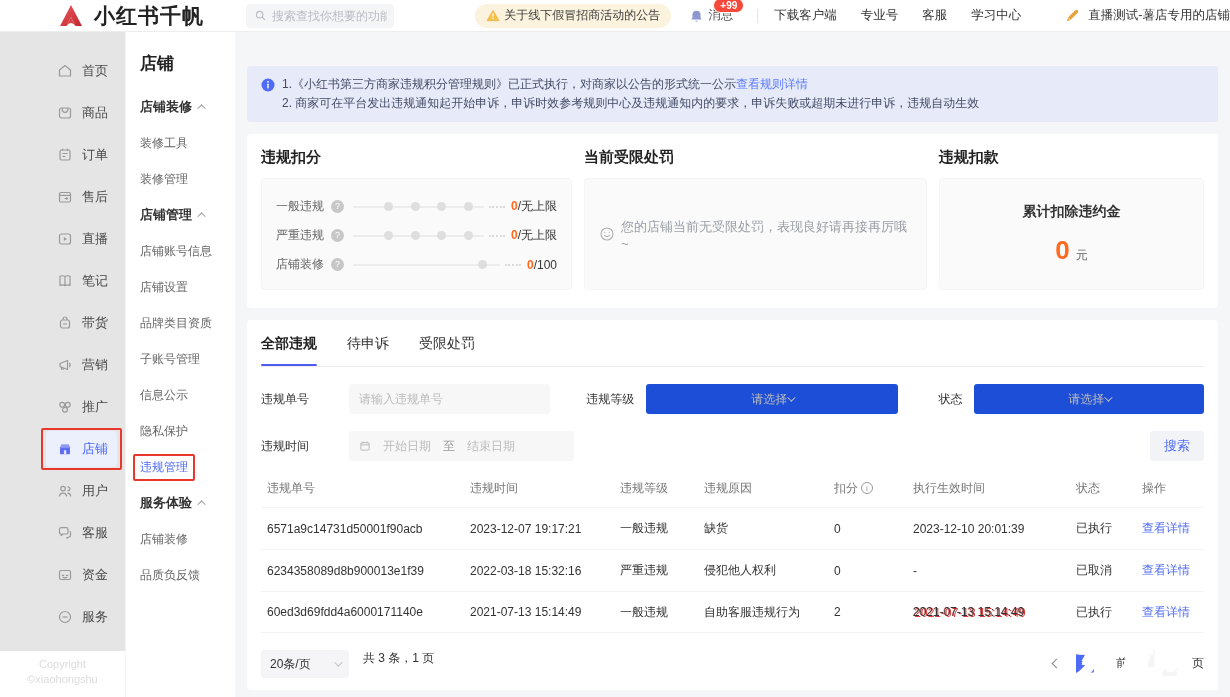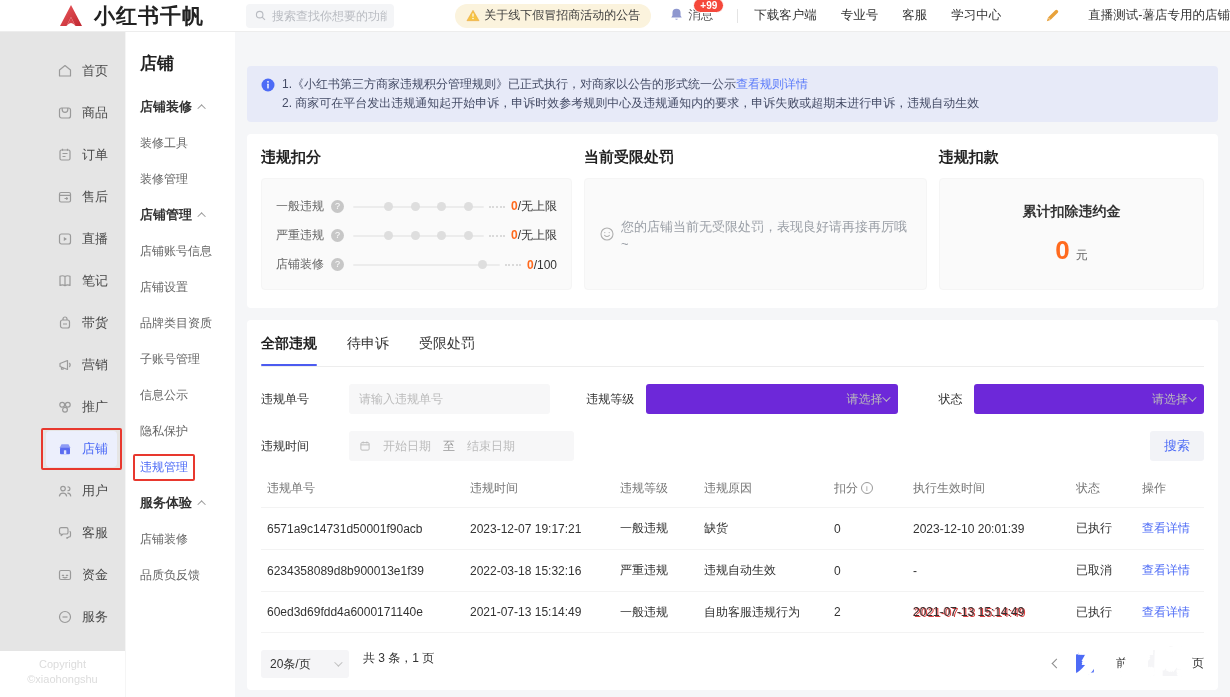--- a/index.html
+++ b/index.html
@@ -18,27 +18,27 @@
   .brand { font-size:21px; font-weight:bold; color:#222; margin-left:10px; letter-spacing:1px; }
   .h-search { margin-left:42px; width:148px; height:24px; background:#f4f5f7; border-radius:4px;
     display:flex; align-items:center; padding:0 8px; }
   .h-search input { border:none; outline:none; background:transparent; width:115px;
     font-size:12px; color:#333; font-family:inherit; margin-left:5px; }
   .h-search input::placeholder { color:#b9bcc2; }
   .h-right { margin-left:auto; display:flex; align-items:center; }
   .announce { display:flex; align-items:center; background:#fbf3dd; border-radius:13px;
     height:24px; padding:0 11px; font-size:12px; color:#3d3d3d; }
   .announce svg { margin-right:4px; }
-  .msg-wrap { position:relative; display:flex; align-items:flex-start; margin-left:18px; color:#555; }
+  .msg-wrap { position:relative; display:flex; align-items:flex-end; margin-left:18px; color:#555; }
   .msg-label { margin-left:4px; font-size:12.5px; }
   .badge { position:absolute; top:-9px; left:24px; background:#f5483b; color:#fff; font-size:10px;
     padding:1px 6px; border-radius:9px; border:1px solid #fff; font-weight:bold; }
   .h-divider { width:1px; height:14px; background:#e4e4e4; margin:0 16px 0 24px; }
   .h-link { font-size:12.5px; color:#333; margin-right:24px; }
-  .h-store { display:flex; align-items:center; margin-left:20px; font-size:12.5px; color:#333;gap:20px; }
+  .h-store { display:flex; align-items:center; margin-left:20px; font-size:12.5px; color:#333; }
   .h-store svg { margin-right:8px; }
 
   
   .sidebar { position:absolute; left:0; top:32px; width:125px; height:665px; background:#e5e5e5; z-index:10; }
   .side-list { padding-top:18px; }
   .side-item { position:relative; height:42px; display:flex; align-items:center; padding-left:57px; }
   .side-item .lbl { margin-left:9px; font-size:13px; color:#4a4a4a; }
   .side-item.active .lbl { color:#4d6bf6; }
   .pill { position:absolute; left:46px; right:8px; top:3px; bottom:3px; background:#eceffc; border-radius:4px; }
   .side-item .sicon, .side-item .lbl { position:relative; }
@@ -98,22 +98,22 @@
   .tab.active { font-weight:bold; color:#222; }
   .tab.active::after { content:""; position:absolute; left:0; right:0; bottom:0; height:2px;
     background:#4c5bf0; border-radius:1px; }
 
   .f-row { display:flex; align-items:center; margin-top:17px; }
   .flabel { font-size:12px; color:#333; flex:none; }
   .w60 { width:60px; margin-right:28px; }
   .fl-input { width:212px; height:30px; background:#f7f7f8; border:none; border-radius:3px;
     padding:0 10px; font-size:12px; color:#333; font-family:inherit; outline:none; }
   .fl-input::placeholder { color:#bbb; }
-  .fselect { height:30px; background:#6d28d9; border-radius:3px; display:flex; align-items:center;
-    justify-content:flex-end; padding:0 10px; font-size:12px; color:#bbb; }
+  .fselect { height:30px; background:#1d4ed8; border-radius:3px; display:flex; align-items:center;
+    justify-content:center; padding:0 10px; font-size:12px; color:#bbb; }
   .chev-down { width:6px; height:6px; border-right:1.3px solid #bfbfbf; border-bottom:1.3px solid #bfbfbf;
     transform:rotate(45deg) translateY(-2px); }
   .daterange { width:225px; height:30px; background:#f7f7f8; border-radius:3px; display:flex;
     align-items:center; padding:0 10px; font-size:12px; color:#bbb; }
   .daterange .sep { color:#999; margin:0 12px; }
   .daterange svg { margin-right:12px; }
   .search-btn { margin-left:auto; width:54px; height:30px; background:#f2f3f7; border-radius:3px;
     color:#4d6bf6; font-size:13px; display:flex; align-items:center; justify-content:center; }
 
   .grid-row { display:grid; grid-template-columns:203px 150px 84px 130px 79px 163px 66px 1fr;
@@ -515,21 +515,21 @@
         <span>缺货</span>
         <span>0</span>
         <span>2023-12-10 20:01:39</span>
         <span>已执行</span>
         <span class="tlink">查看详情</span>
       </div>
       <div class="grid-row trow">
         <span>6234358089d8b900013e1f39</span>
         <span>2022-03-18 15:32:16</span>
         <span>严重违规</span>
-        <span>违规自动生效</span>
+        <span>侵犯他人权利</span>
         <span>0</span>
         <span>-</span>
         <span>已取消</span>
         <span class="tlink">查看详情</span>
       </div>
       <div class="grid-row trow">
         <span>60ed3d69fdd4a6000171140e</span>
         <span>2021-07-13 15:14:49</span>
         <span>一般违规</span>
         <span>自助客服违规行为</span>

